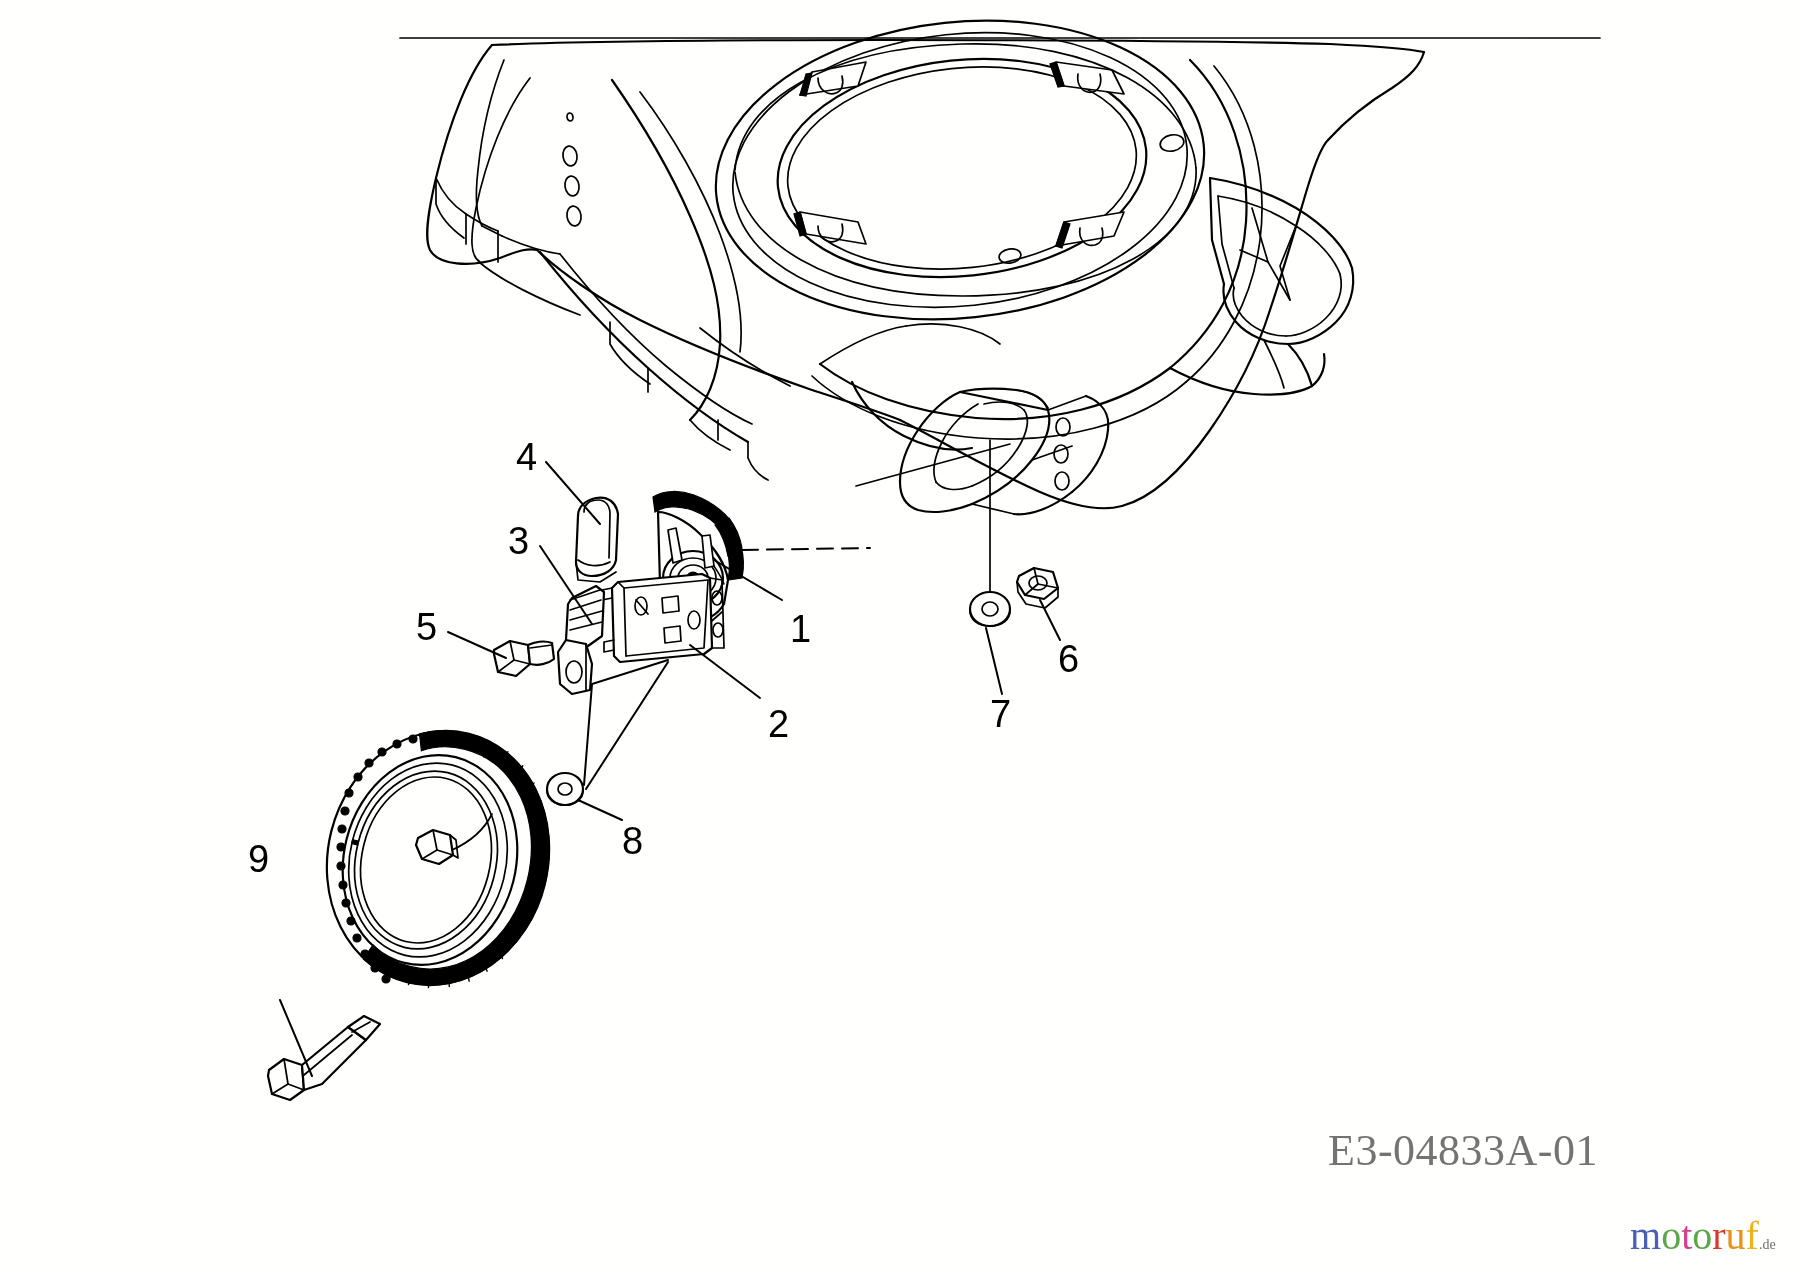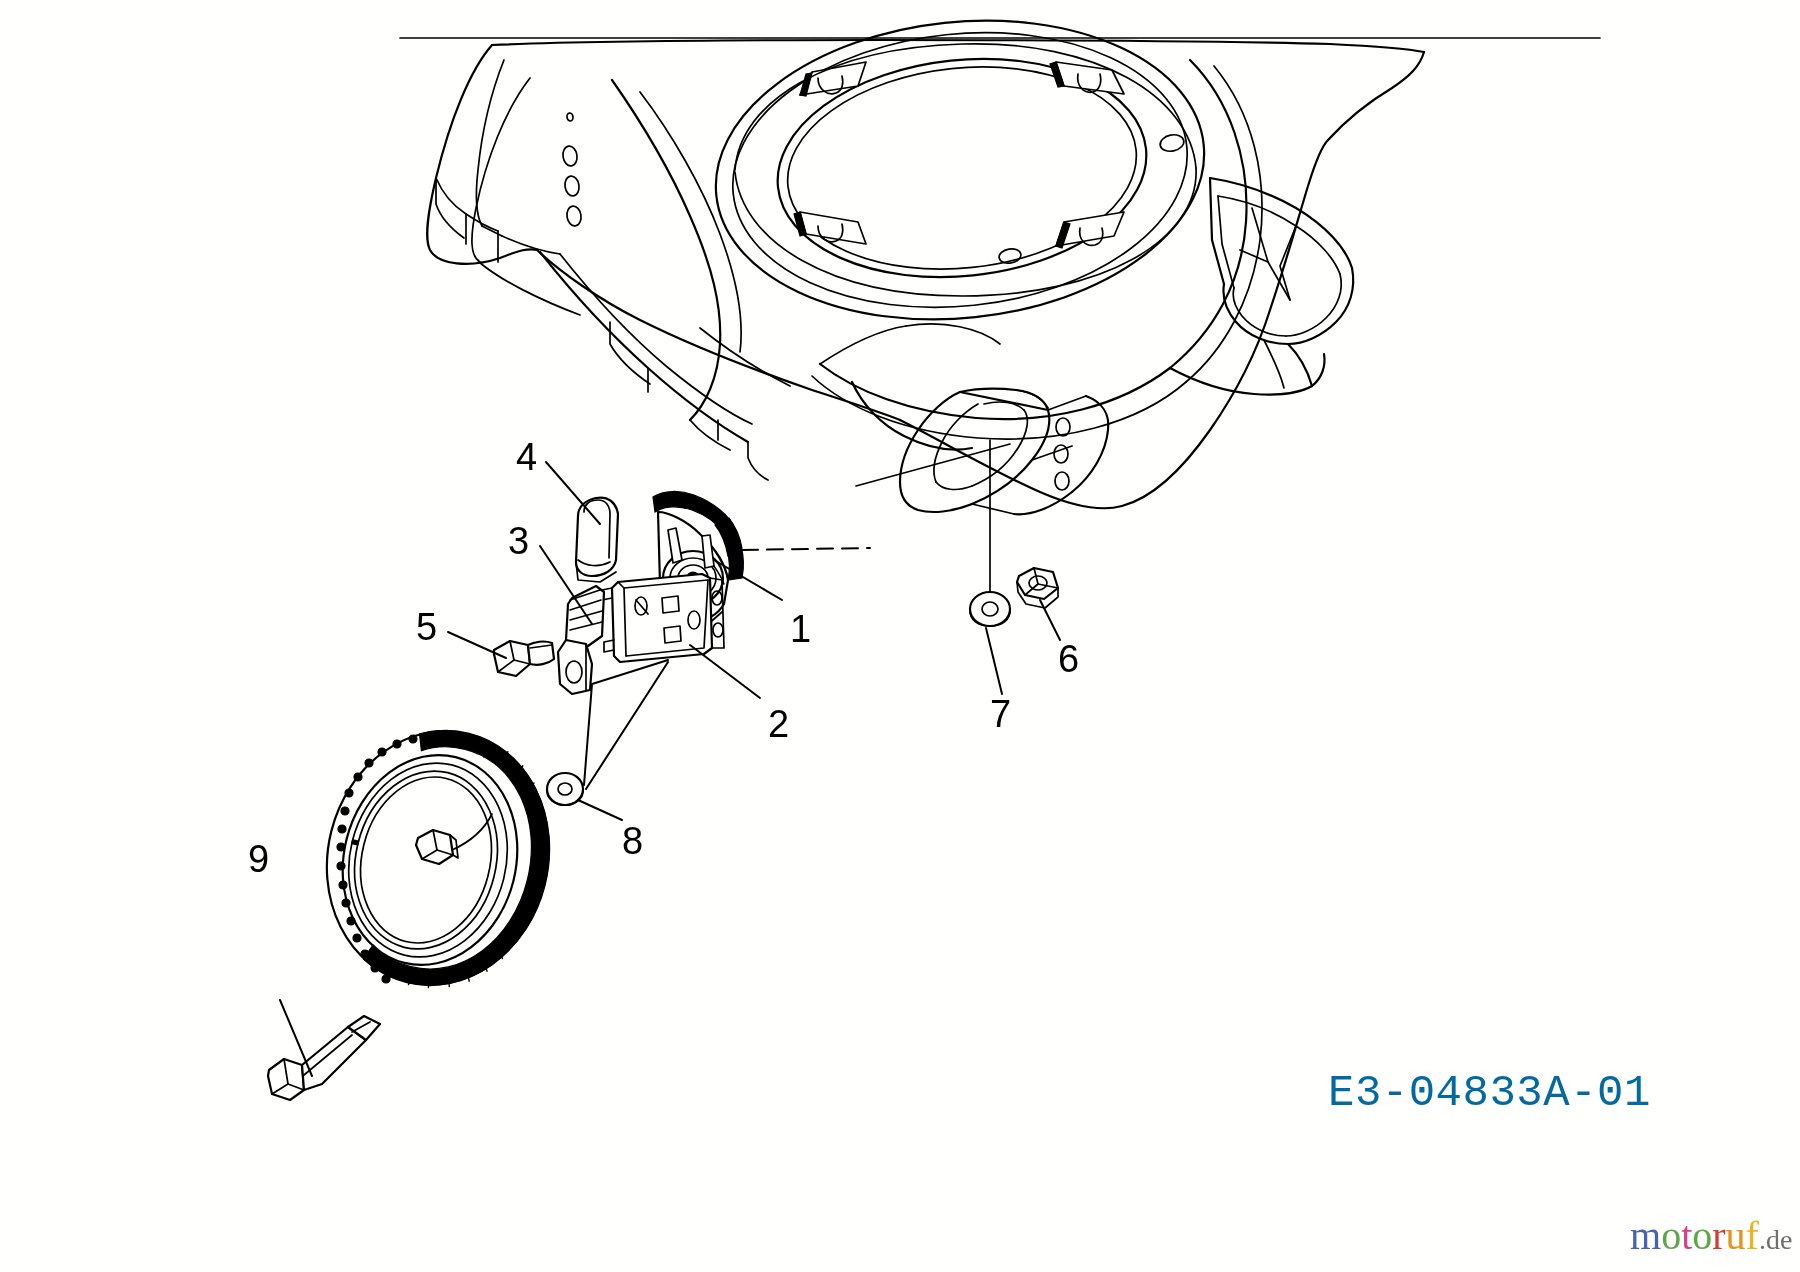--- a/index.html
+++ b/index.html
@@ -79,38 +79,38 @@
     position: absolute;
     font-family: "Liberation Sans", sans-serif;
     font-size: 38px;
     color: #000;
     line-height: 1;
     white-space: nowrap;
   }
   #diagram-code {
     position: absolute;
     left: 1328px;
-    top: 1068px;
-    font-family: Liberation Mono, monospace;
+    top: 1125px;
+    font-family: Liberation Serif, serif;
     font-size: 44px;
     letter-spacing: 0.5px;
-    color: #0369a1;
+    color: #737373;
     white-space: nowrap;
   }
   #watermark {
     position: absolute;
     left: 1630px;
     top: 1216px;
     font-family: "Liberation Serif", serif;
     font-size: 40px;
     line-height: 1;
     white-space: nowrap;
   }
   #watermark .wm-tld {
-    font-size: 28px;
+    font-size: 14px;
     color: #6e6e6e;
   }
 </style>
 </head>
 <body>
 
 <div id="page">
 
   <svg id="diagram-svg" viewBox="0 0 1800 1272">
 

